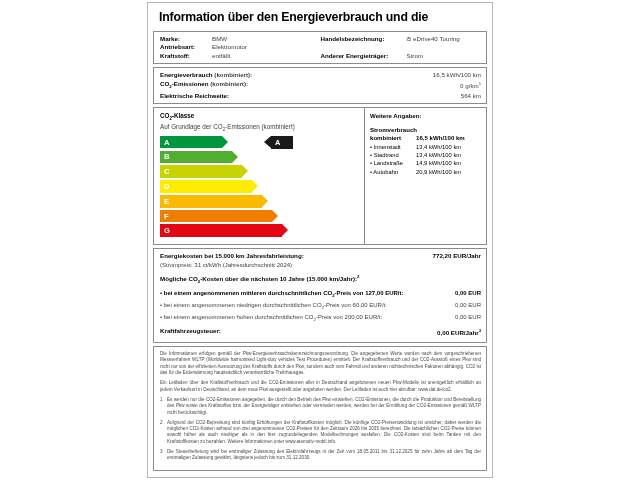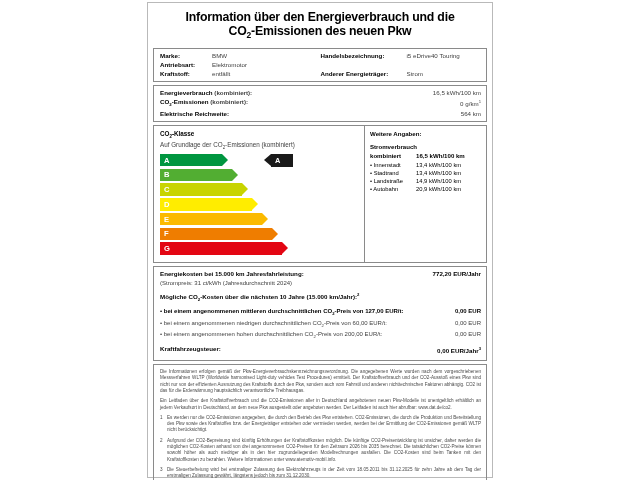--- a/index.html
+++ b/index.html
@@ -8,21 +8,21 @@
     background:#ffffff;
     font-family:"Liberation Sans","DejaVu Sans",sans-serif;
     color:#000;
   }
   .page{
     position:absolute;left:147px;top:2px;width:346px;height:476px;
     border:1px solid #b9b9b9;background:#fff;box-sizing:border-box;
     padding:4px 5px 0 5px;
   }
   .title{
-    text-align:center;font-weight:bold;font-size:12.3px;line-height:13.5px;
+    text-align:left;font-weight:bold;font-size:12.3px;line-height:13.5px;
     letter-spacing:-0.2px;margin:4px 6px 6px 6px;
   }
   .title sub{font-size:8.5px;}
 
   table.box{
     width:100%;border-collapse:collapse;border:1px solid #8a8a8a;
     margin-bottom:3px;
   }
   table.box td{padding:0;vertical-align:top;}
 
@@ -116,21 +116,20 @@
   sup{font-size:0.68em;vertical-align:super;}
   sub{font-size:0.7em;vertical-align:sub;}
 </style>
 </head>
 <body>
 
 <div class="page">
 
   <div class="title">
     <span>Information über den Energieverbrauch und die</span><br>
-    <span><span>CO</span><sub>2</sub><span>-Emissionen des neuen Pkw</span></span>
   </div>
 
   <table class="box">
     <tbody>
         <tr>
           <td>
       <div class="pad kv grid2">
         <div>
           <div class="row">
                   <span class="a">Marke:</span>

